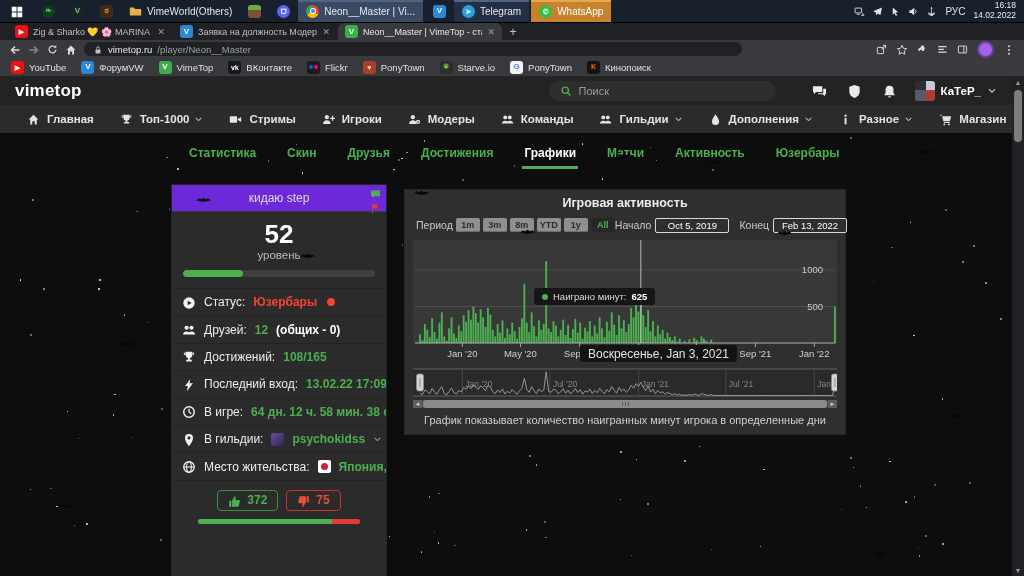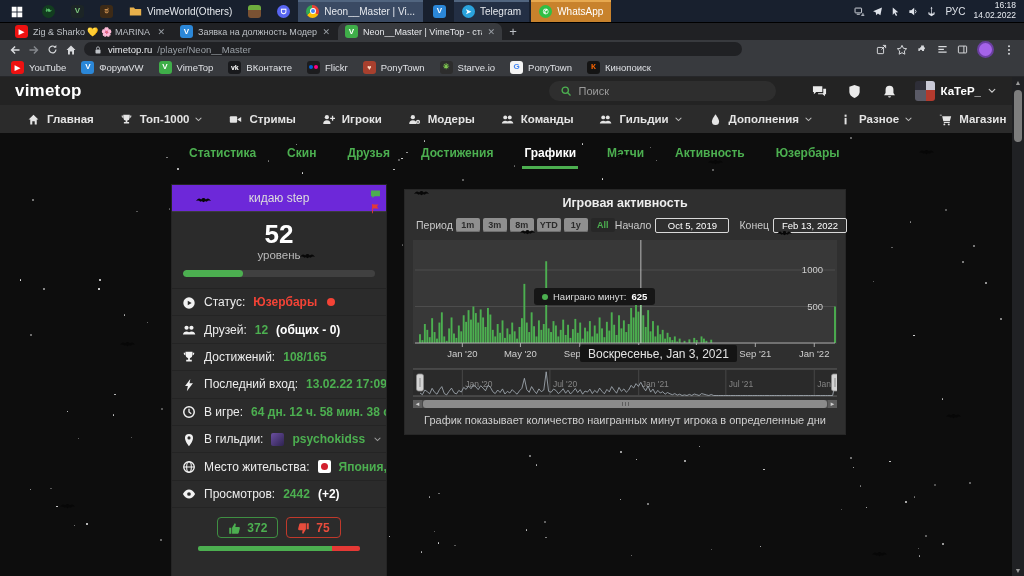--- a/index.html
+++ b/index.html
@@ -702,29 +702,20 @@
         <div class="sb-row">
           <span class="ric"><svg class="ic" width="14" height="14" viewBox="0 0 16 16" fill="currentColor">
               <circle cx="8" cy="8" r="6" fill="none" stroke="currentColor" stroke-width="1.5"></circle>
               <ellipse cx="8" cy="8" rx="2.7" ry="6" fill="none" stroke="currentColor" stroke-width="1.2"></ellipse>
               <path d="M2 8h12" stroke="currentColor" stroke-width="1.2"></path>
             </svg></span>
           <span>Место жительства:</span>
           <span class="mini-img flag-jp"></span>
           <span class="val">Япония, Нагасаки</span>
         </div>
-        <div class="sb-row">
-          <span class="ric"><svg class="ic" width="14" height="14" viewBox="0 0 16 16" fill="currentColor">
-              <path d="M1 8c2-3.6 4.6-5.2 7-5.2S13 4.4 15 8c-2 3.6-4.6 5.2-7 5.2S3 11.6 1 8z"></path>
-              <circle cx="8" cy="8" r="2.1" fill="#2b2b2b"></circle>
-            </svg></span>
-          <span>Просмотров:</span>
-          <span class="val">2442</span>
-          <span class="suf">(+2)</span>
-        </div>
       </div>
     <div class="likes">
       <span class="likebtn">
           <span id="ic-thup"><svg class="ic" width="13" height="13" viewBox="0 0 16 16" fill="currentColor">
               <path d="M1.5 7h2.6v7.5H1.5zM5 14.5V7.2L8.2 1.5c1 0 1.7.9 1.4 1.9L9 6h4.3c.9 0 1.5.8 1.3 1.6l-1.3 5.4c-.2.9-1 1.5-1.9 1.5z"></path>
             </svg></span>
           <span>372</span>
         </span>
       <span class="likebtn down">
           <span id="ic-thdn"><svg class="ic" width="13" height="13" viewBox="0 0 16 16" fill="currentColor">

